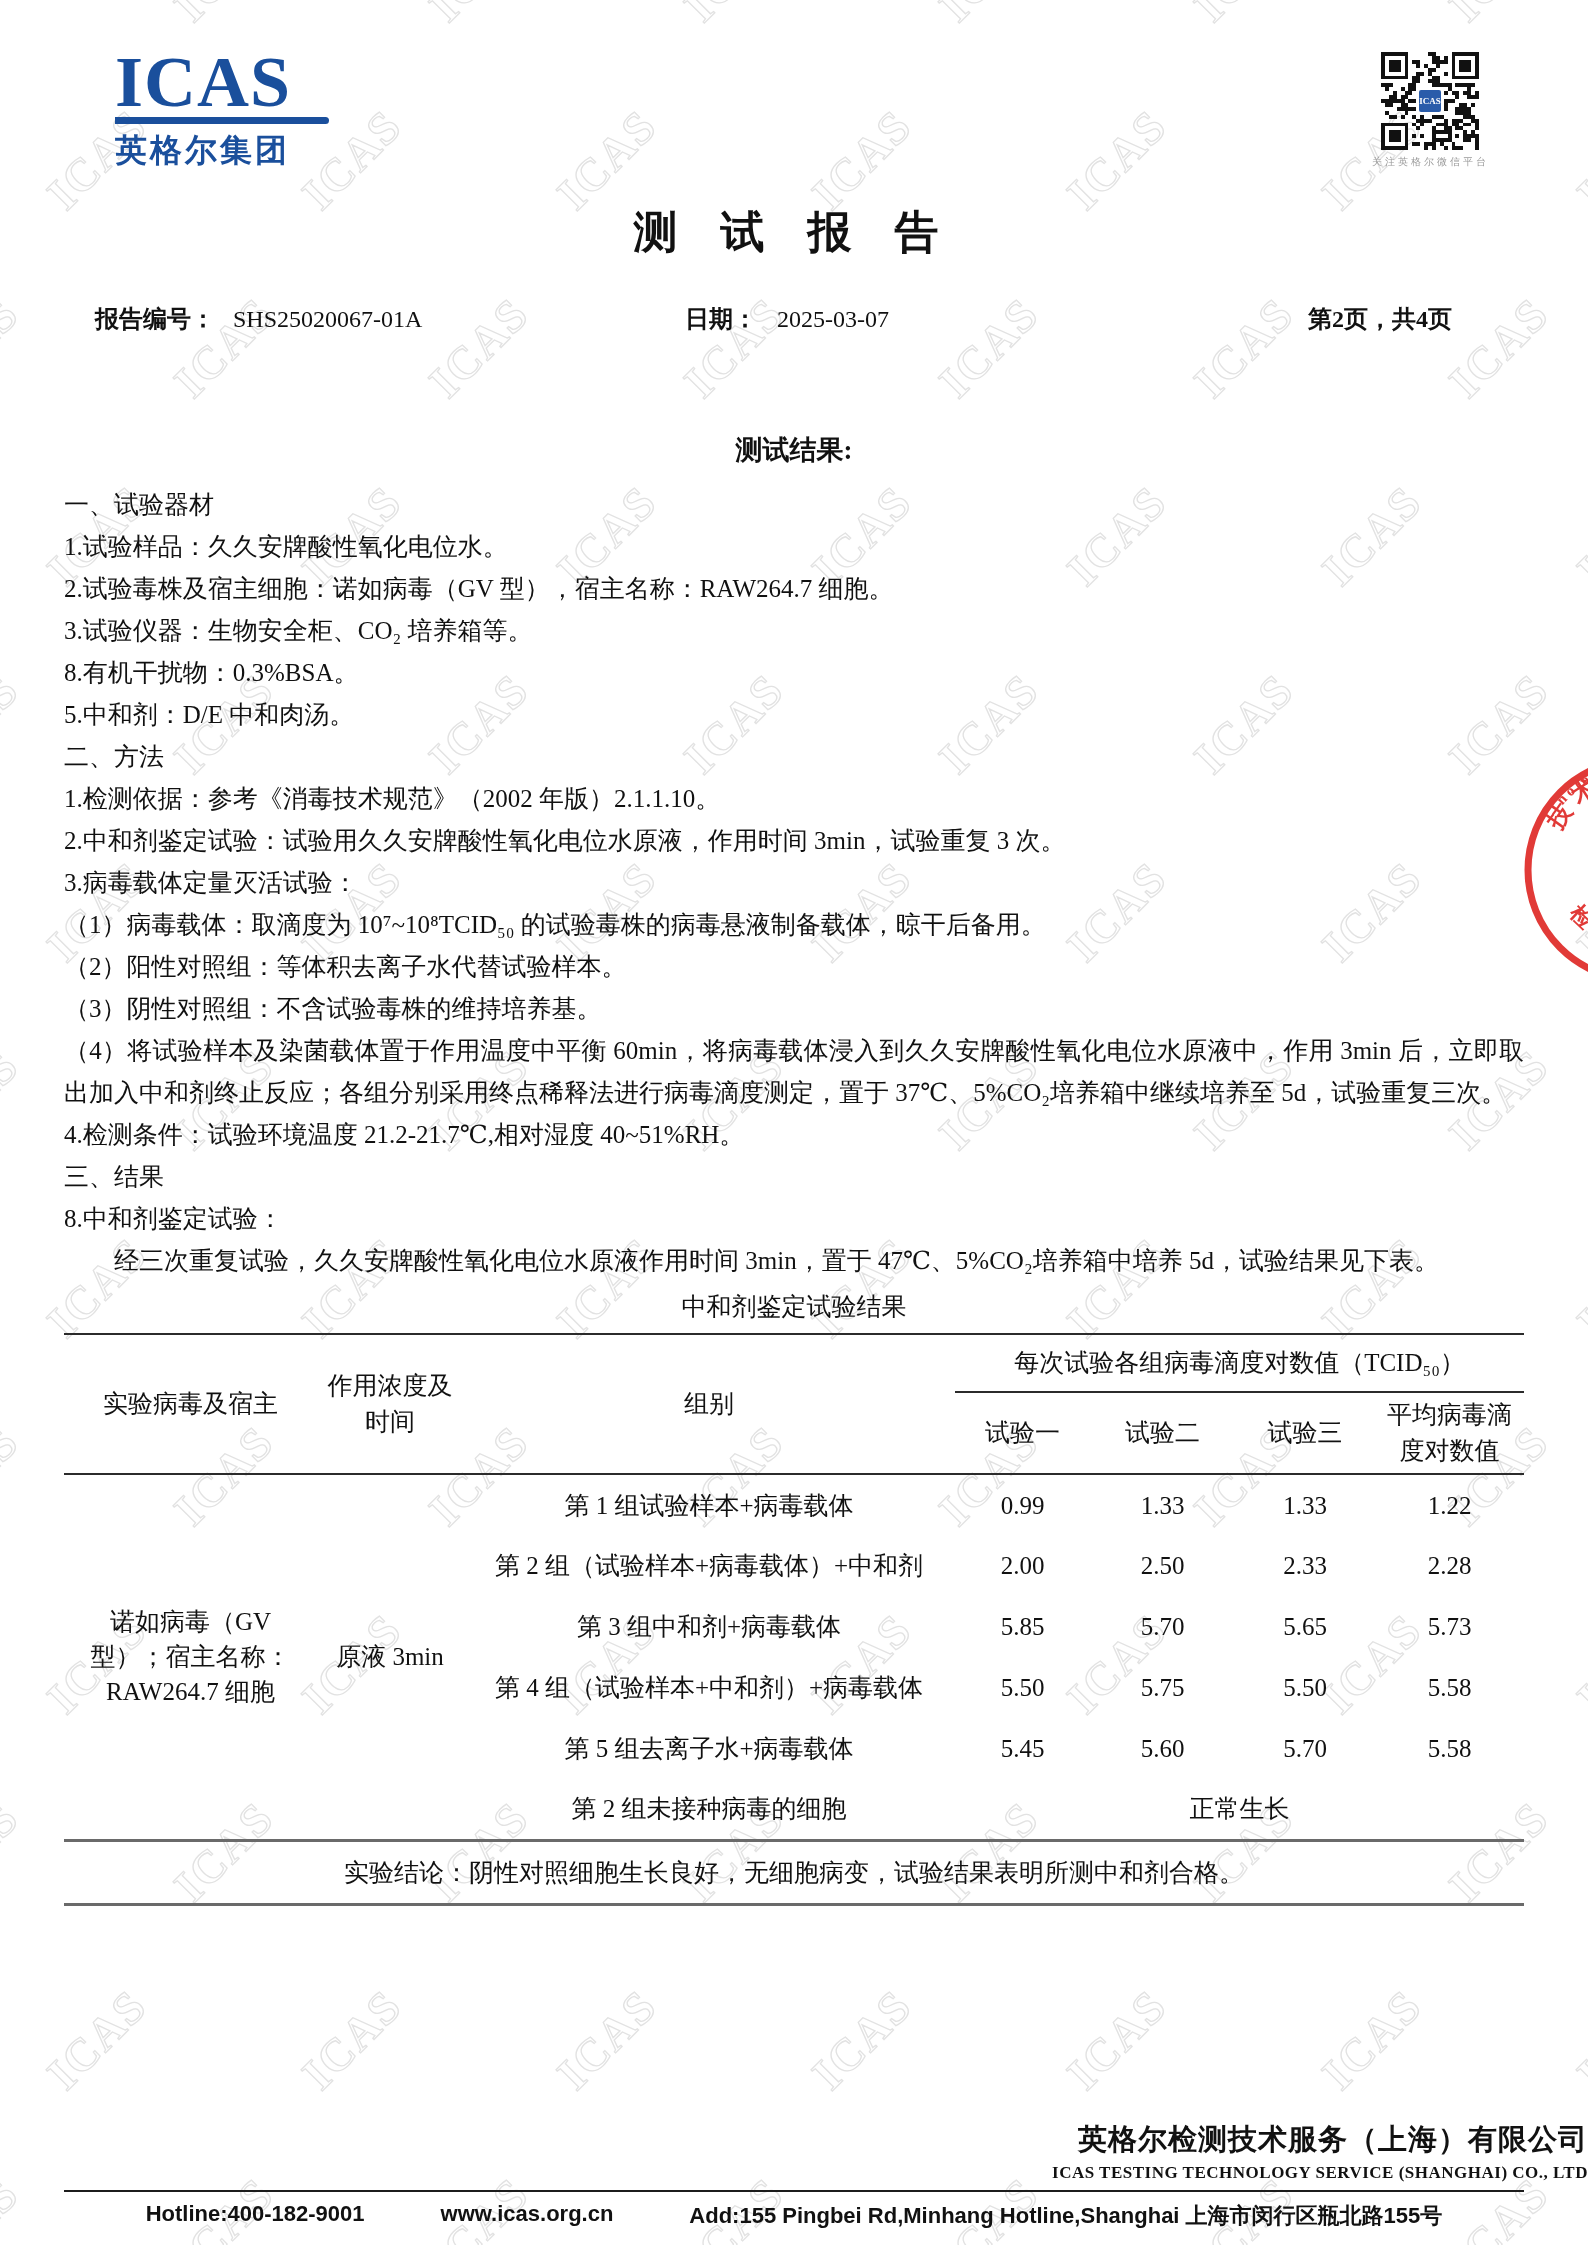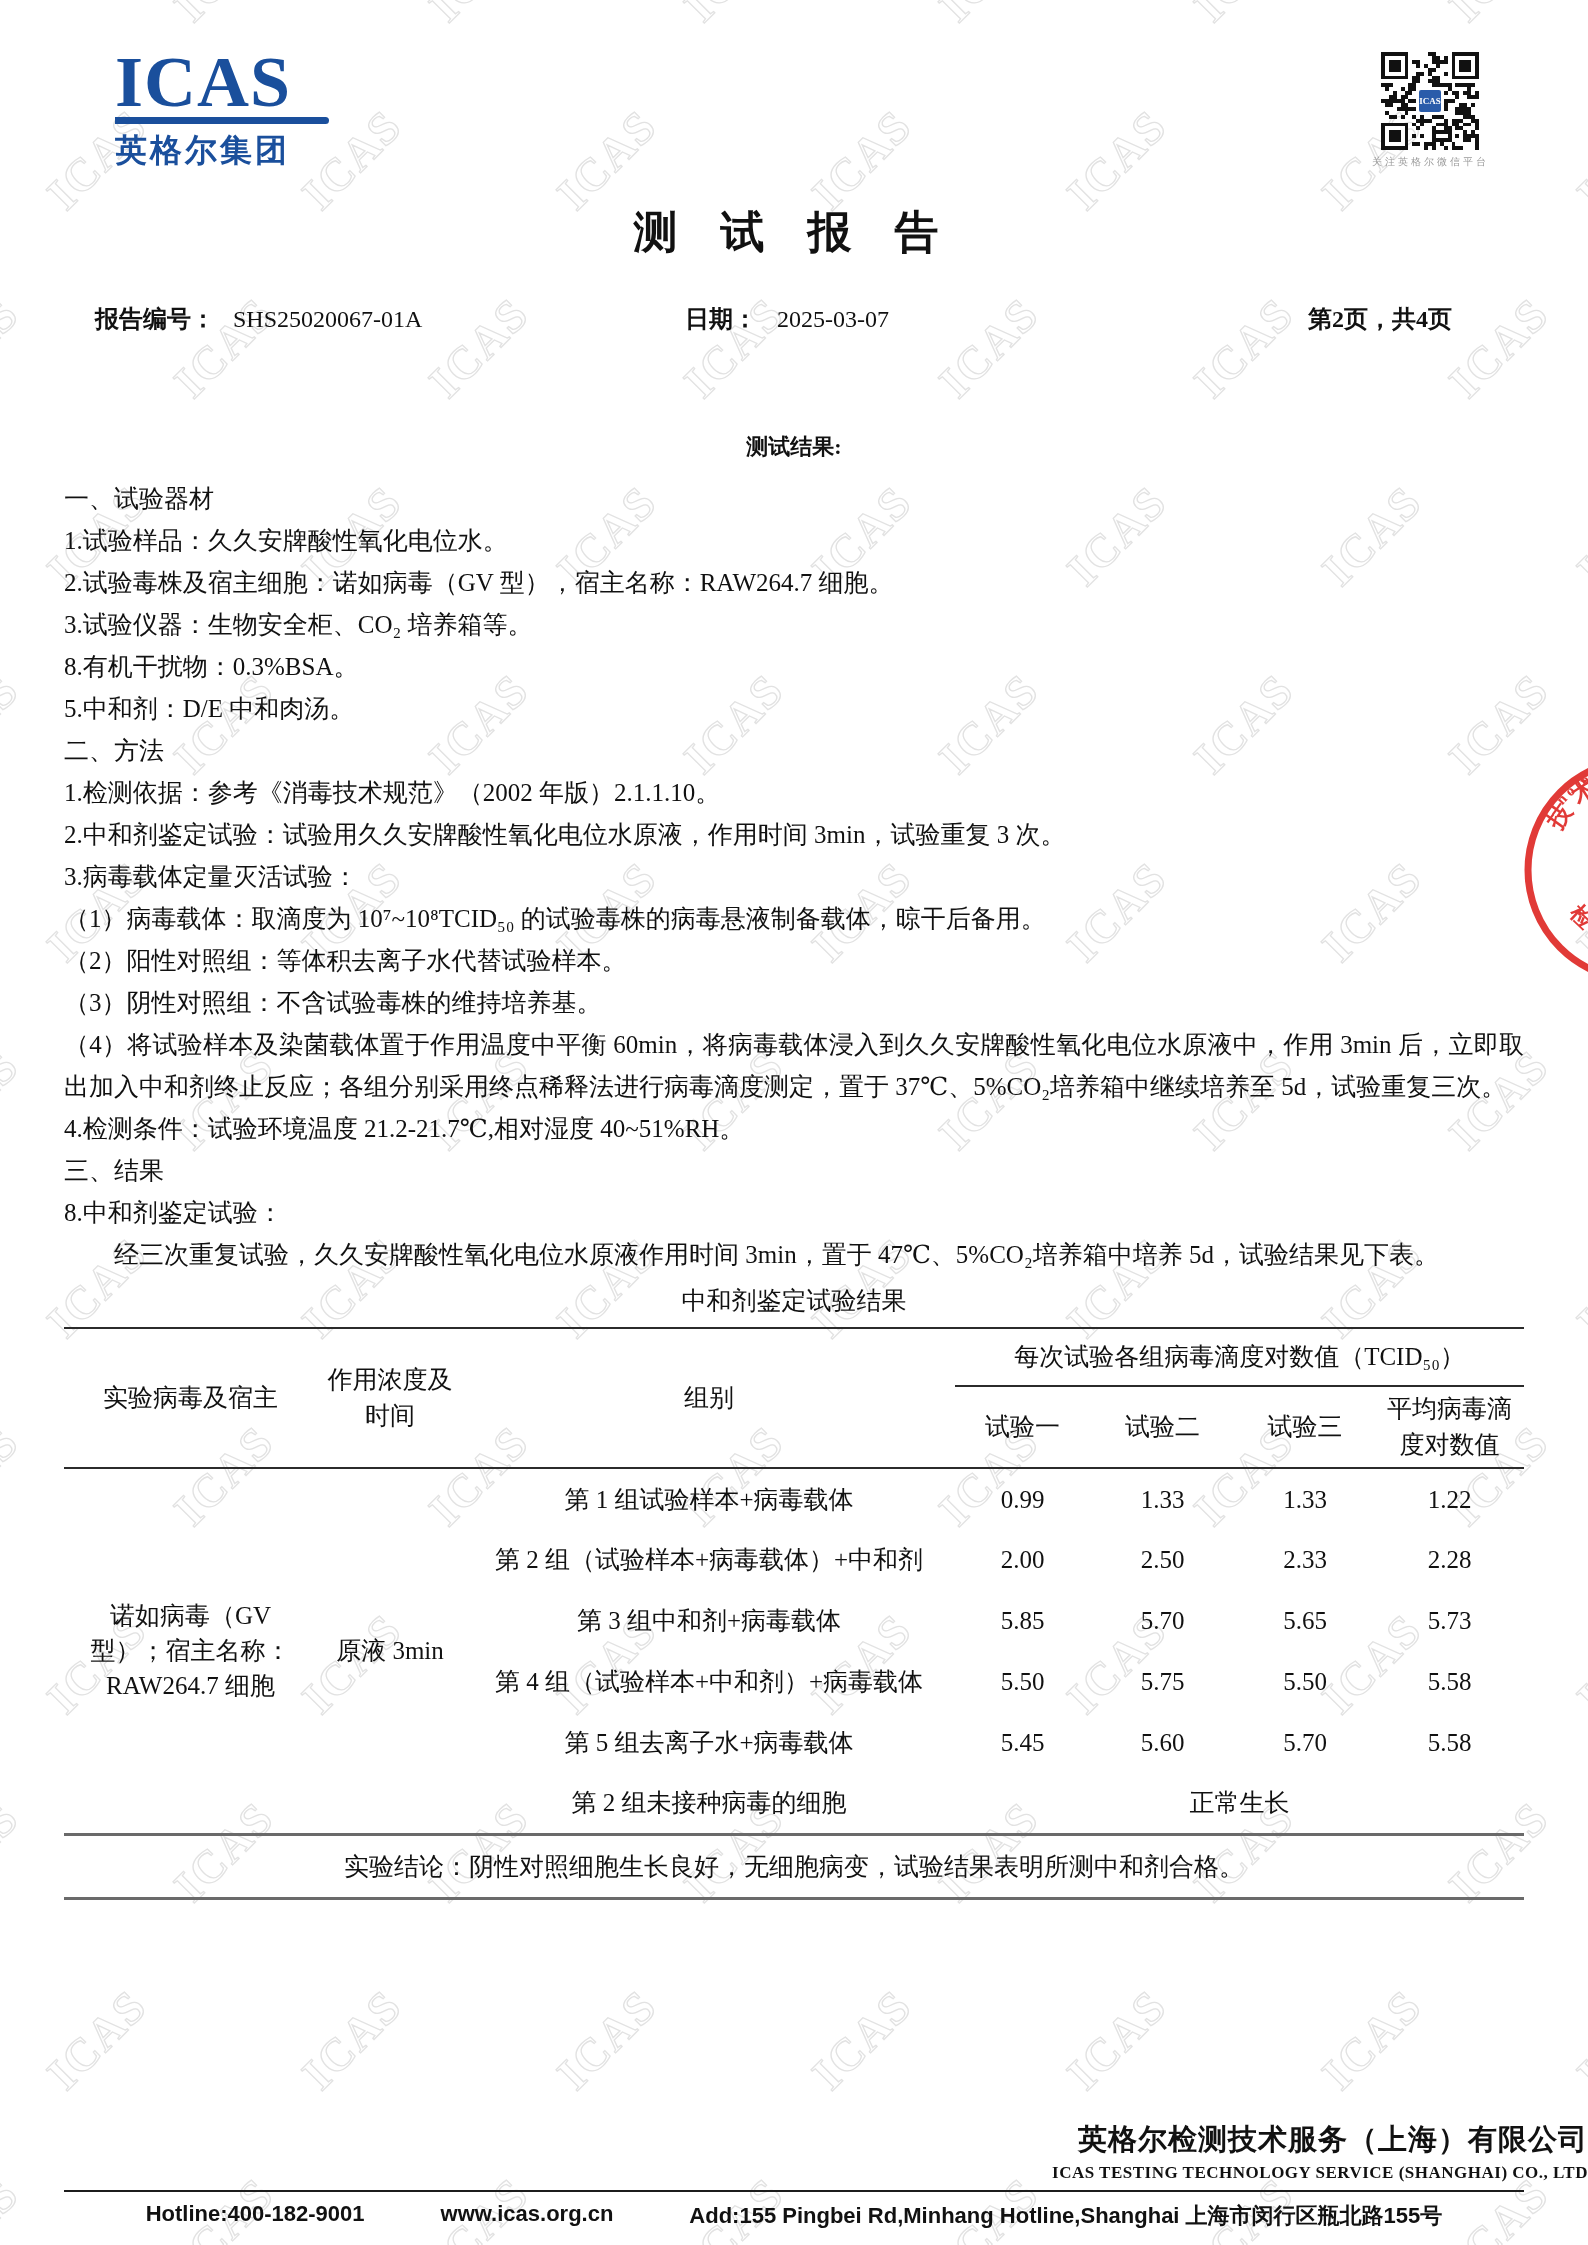--- a/index.html
+++ b/index.html
@@ -43,21 +43,21 @@
   .meta { position:absolute; top:303px; left:0; width:100%; font-size:24px; }
   .meta .lbl { font-weight:bold; }
   .meta-report { position:absolute; left:95px; }
   .meta-report .val { margin-left:18px; }
   .meta-date { position:absolute; left:685px; }
   .meta-date .val { margin-left:20px; }
   .meta-page { position:absolute; left:1308px;font-weight:bold; }
 
   
   .body { position:absolute; left:64px; top:432px; width:1460px; }
-  .sec-heading { text-align:center; font-weight:bold; font-size:22px; margin-bottom:16px; }
+  .sec-heading { text-align:center; font-weight:bold; font-size:27px; margin-bottom:16px; }
   .body p { font-size:25px; line-height:42px; }
   .body p.just { text-align:justify; }
   .body p.ind { text-indent:2em; }
 
   
   .tbl-title { text-align:center; font-size:25px; margin:8px 0 10px 0; }
   table.results { width:1460px; border-collapse:collapse; table-layout:fixed;
     border-top:2px solid #2b2b2b; border-bottom:3px solid #6a6a6a; font-size:25px; }
   table.results th { font-weight:normal; vertical-align:middle; text-align:center; line-height:1.45; }
   table.results thead { border-bottom:2.5px solid #2b2b2b; }

